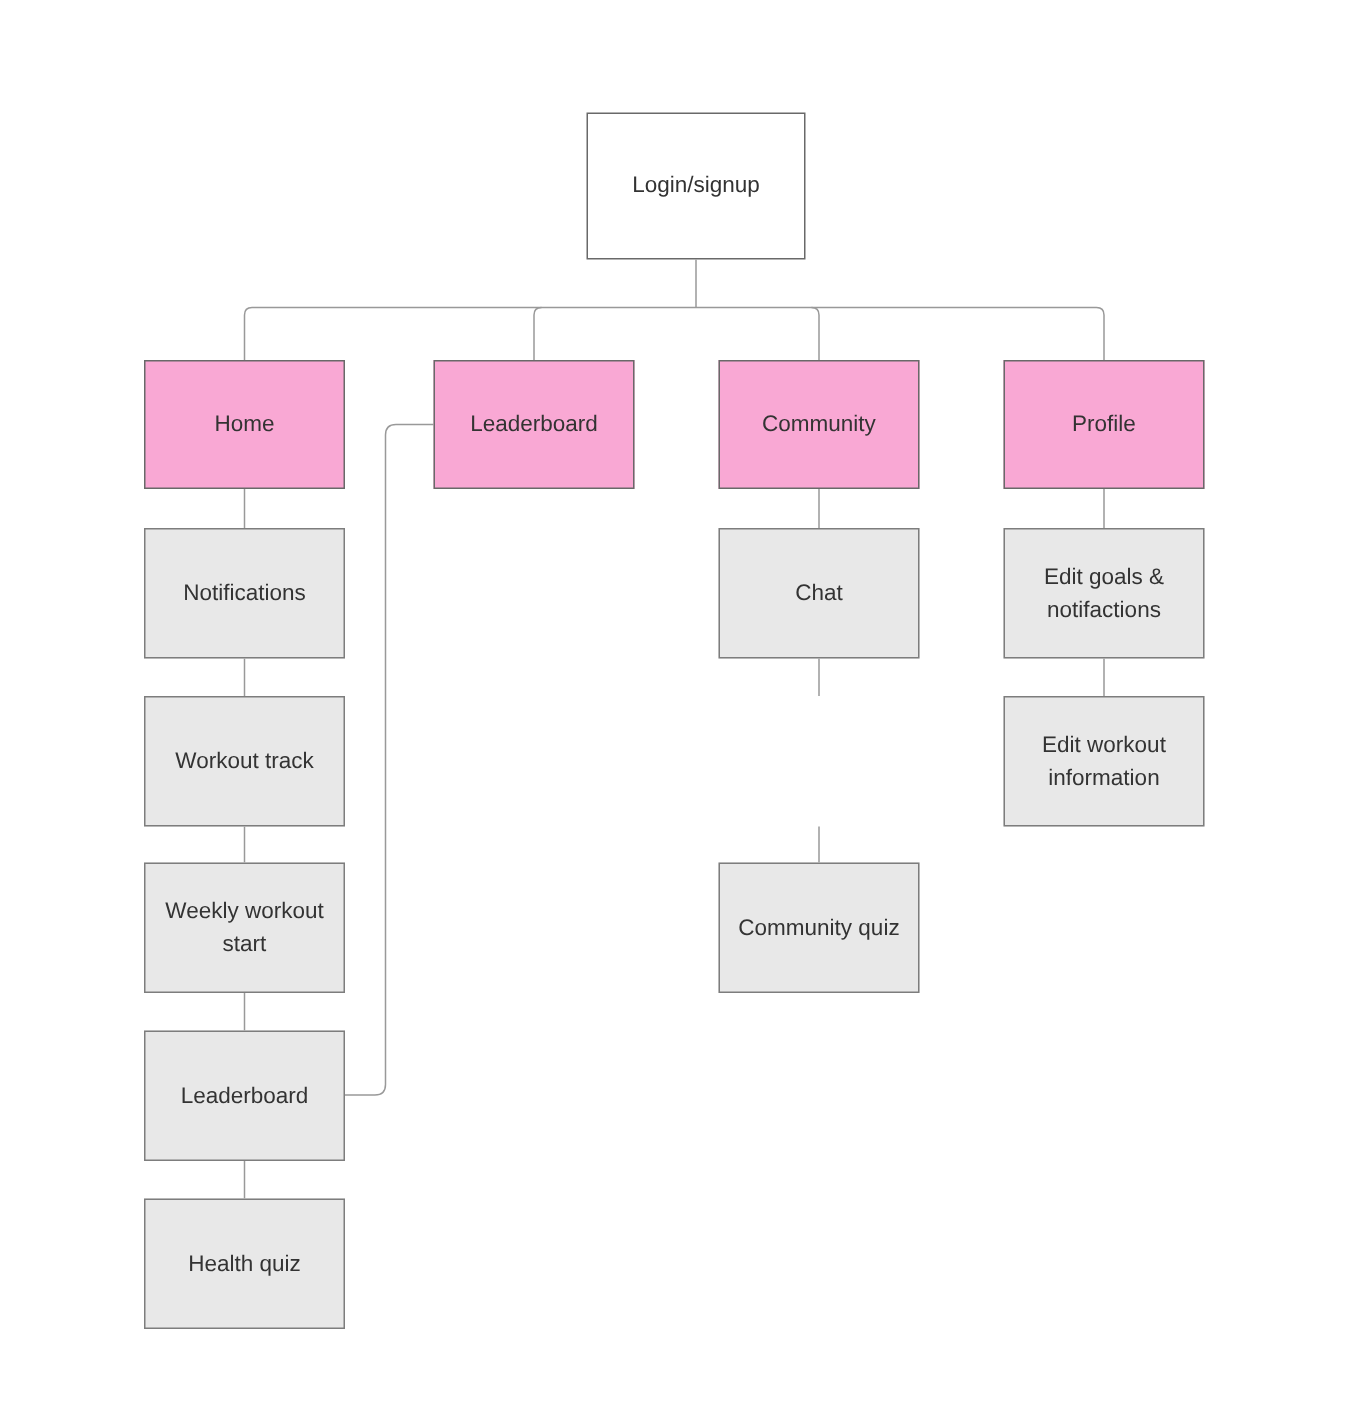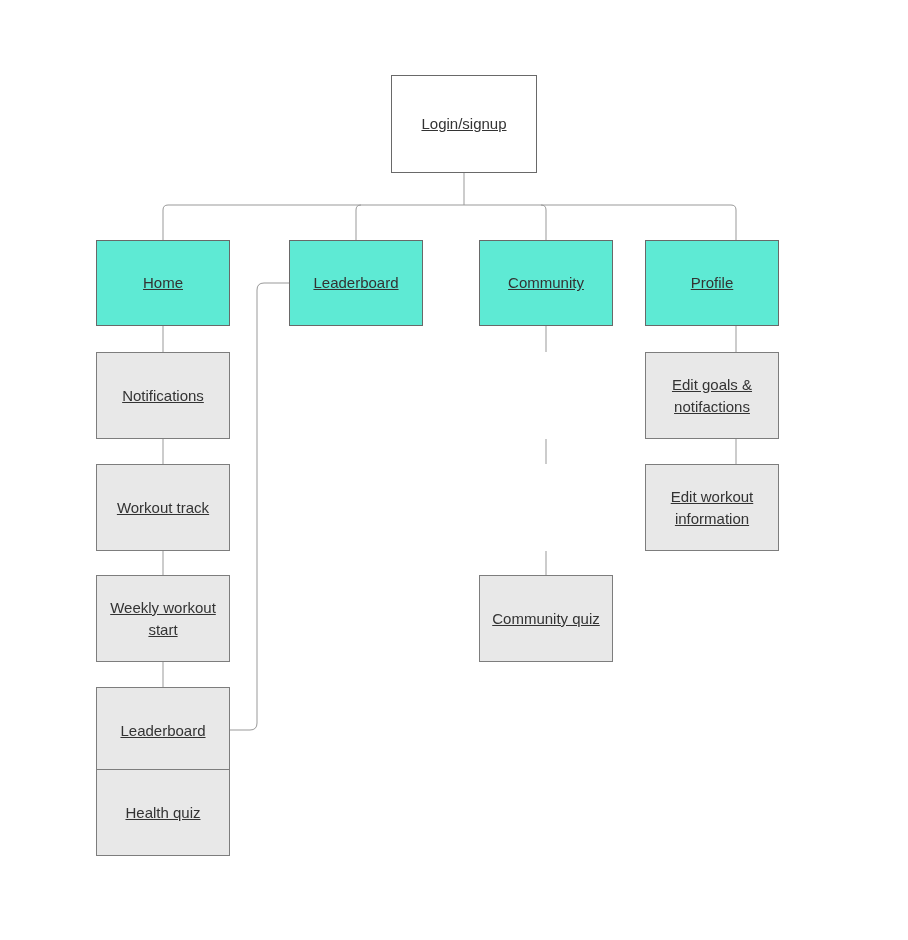--- a/index.html
+++ b/index.html
@@ -32,48 +32,47 @@
     box-sizing: border-box;
     display: flex;
     align-items: center;
     justify-content: center;
     text-align: center;
     padding: 4px 9px;
     font-size: 15px;
     line-height: 1.45;
     color: #333333;
     border: 1px solid #696969;
-    text-decoration: underline;
   }
   .node.root {
     left: 391px; top: 75px;
     width: 146px; height: 98px;
     background: #ffffff;
   }
   .node.section {
     top: 240px;
     width: 134px; height: 86px;
-    background: #5eead4;
+    background: #f9a8d4;
   }
   .node.child {
     width: 134px; height: 87px;
     background: #e8e8e8;
     border-color: #7d7d7d;
   }
   
   .col-home      { left: 96px; }
   .col-lead      { left: 289px; }
   .col-community { left: 479px; }
-  .col-profile   { left: 645px; }
+  .col-profile   { left: 669px; }
   
   .row-1 { top: 352px; }
   .row-2 { top: 464px; }
   .row-3 { top: 575px; }
   .row-4 { top: 687px; }
-  .row-5 { top: 769px; }
+  .row-5 { top: 799px; }
 </style>
 </head>
 <body>
 
 <div class="canvas">
 
   <svg class="wires" viewBox="0 0 908 940">
 
     <path d="M 464,173 V 205"></path>
 
@@ -105,18 +104,19 @@
   <div class="node section col-lead">Leaderboard</div>
   <div class="node section col-community">Community</div>
   <div class="node section col-profile">Profile</div>
 
   <div class="node child col-home row-1">Notifications</div>
   <div class="node child col-home row-3">Weekly workout start</div>
   <div class="node child col-home row-2">Workout track</div>
   <div class="node child col-home row-4">Leaderboard</div>
   <div class="node child col-home row-5">Health quiz</div>
 
+  <div class="node child col-community row-1">Chat</div>
   <div class="node child col-community row-3">Community quiz</div>
 
   <div class="node child col-profile row-1">Edit goals &amp; notifactions</div>
   <div class="node child col-profile row-2">Edit workout information</div>
 
 </div>
 
 </body></html>

